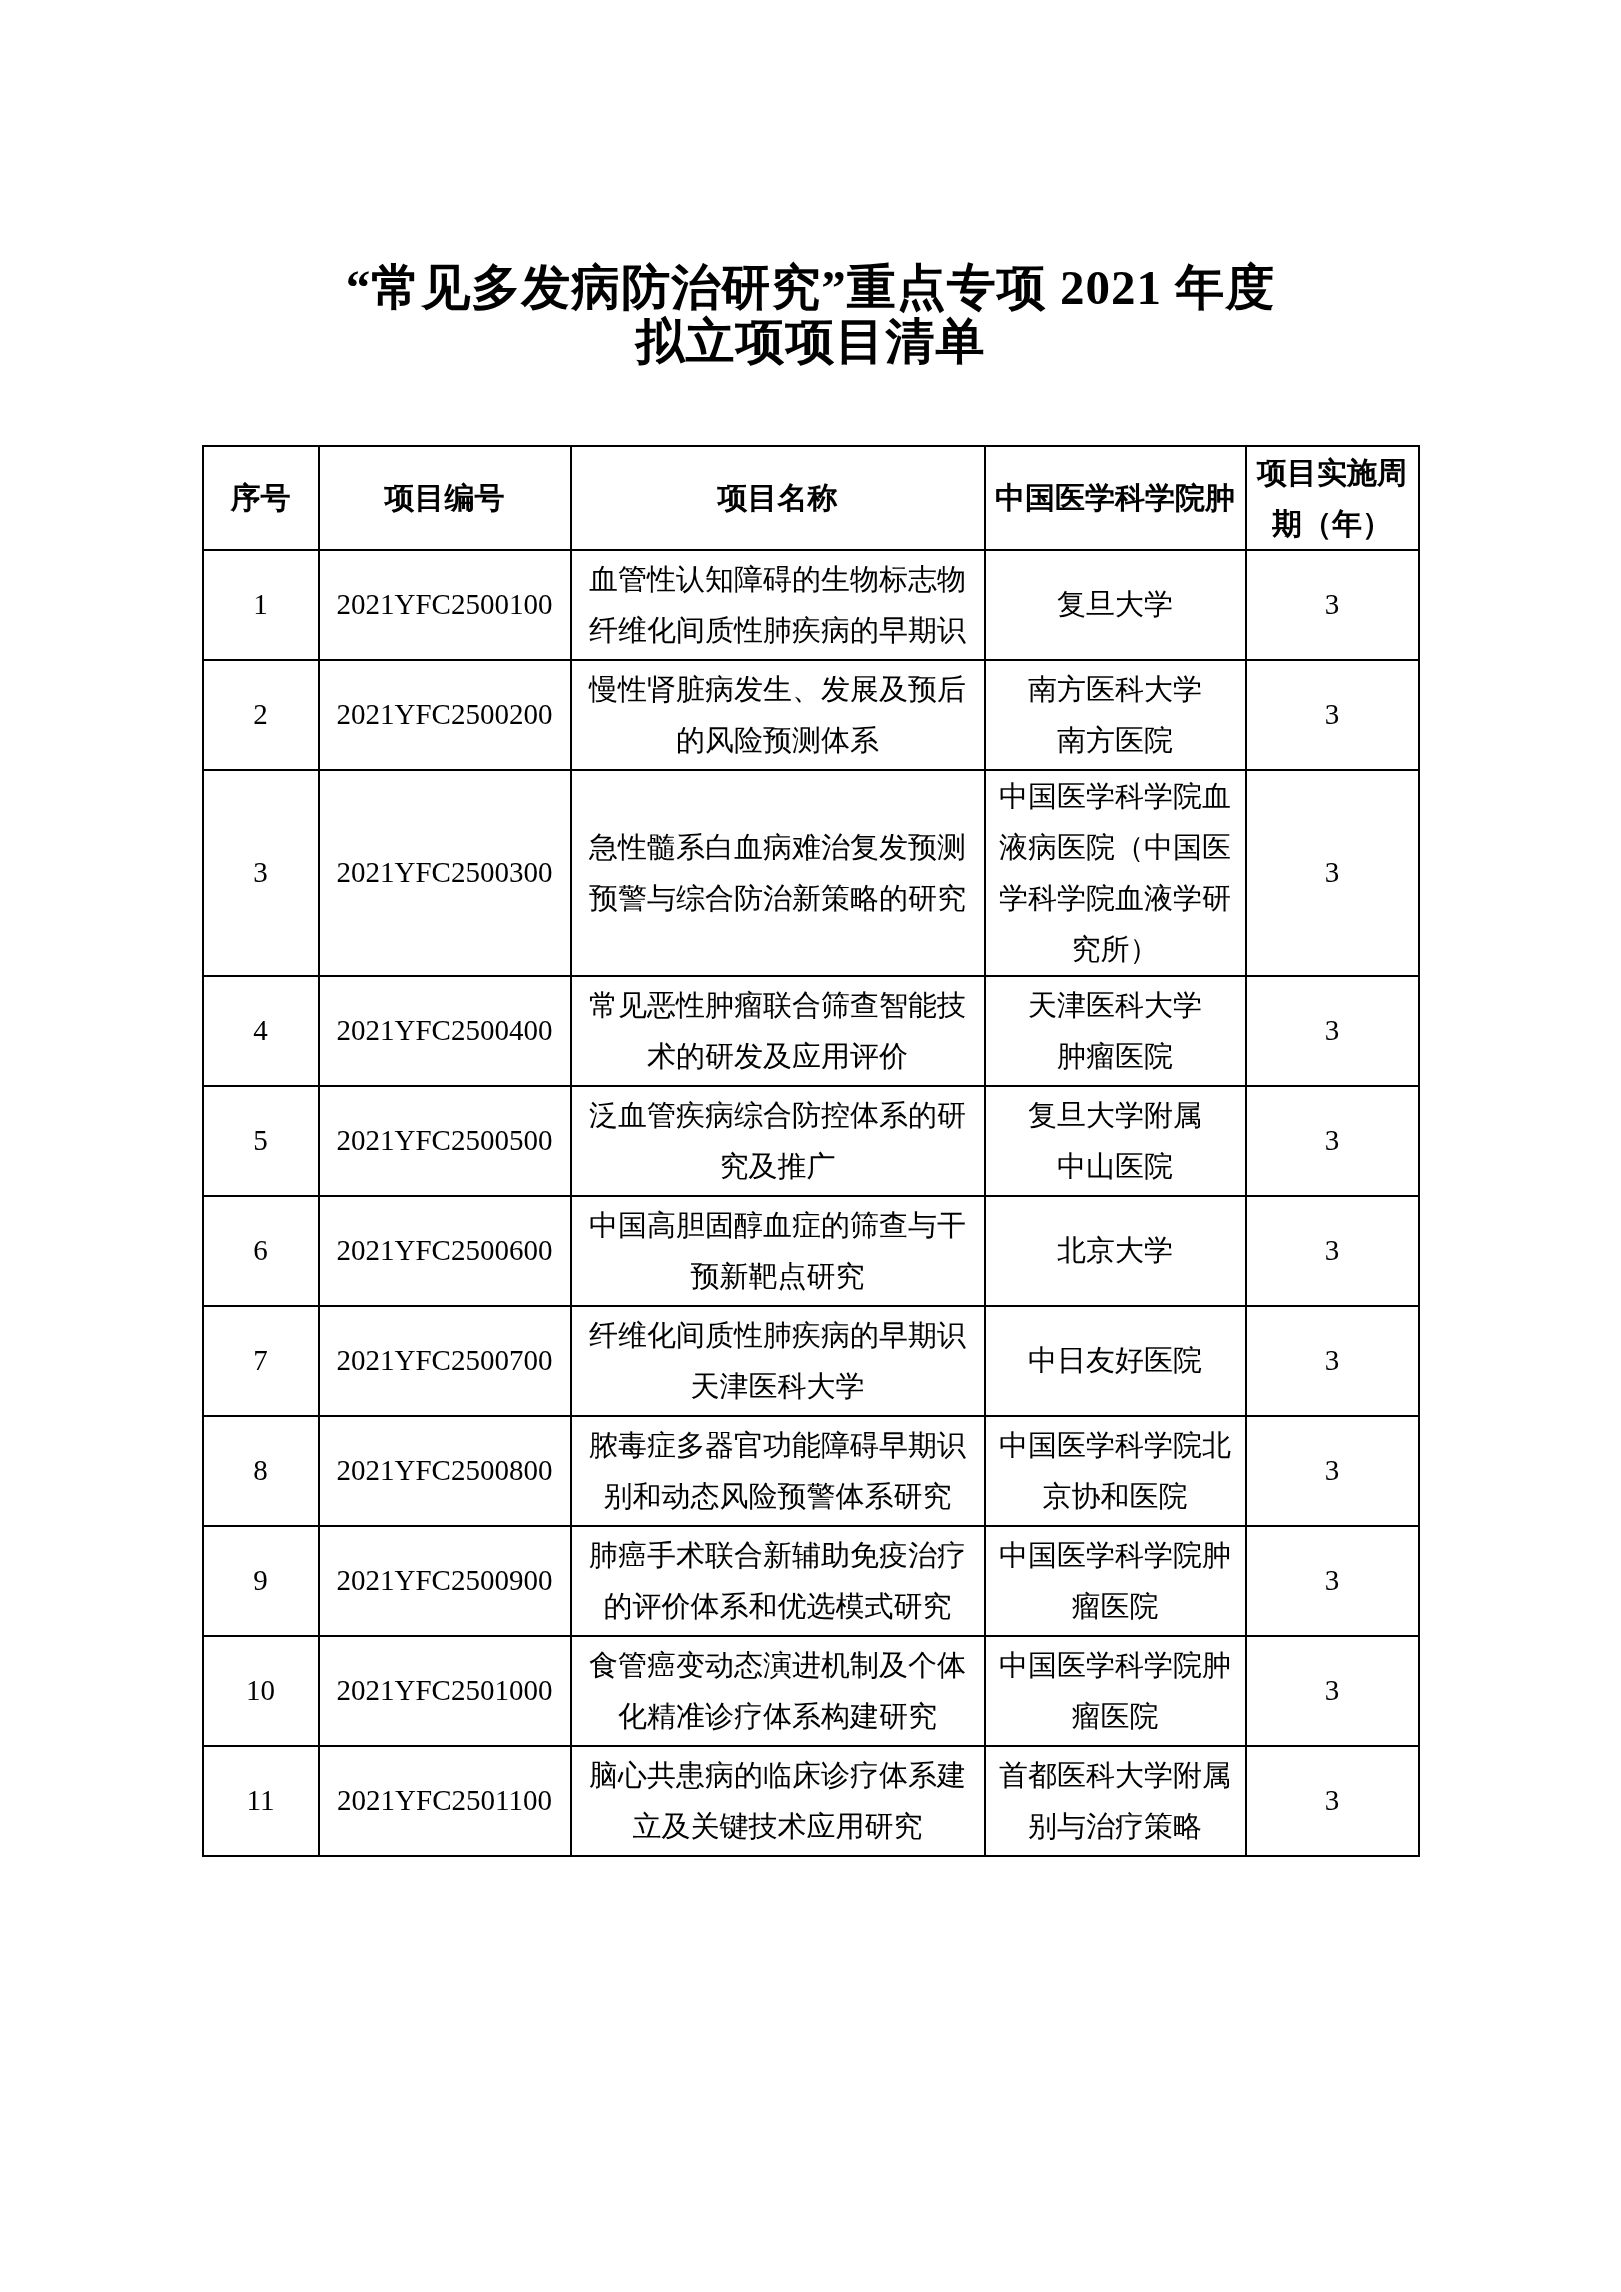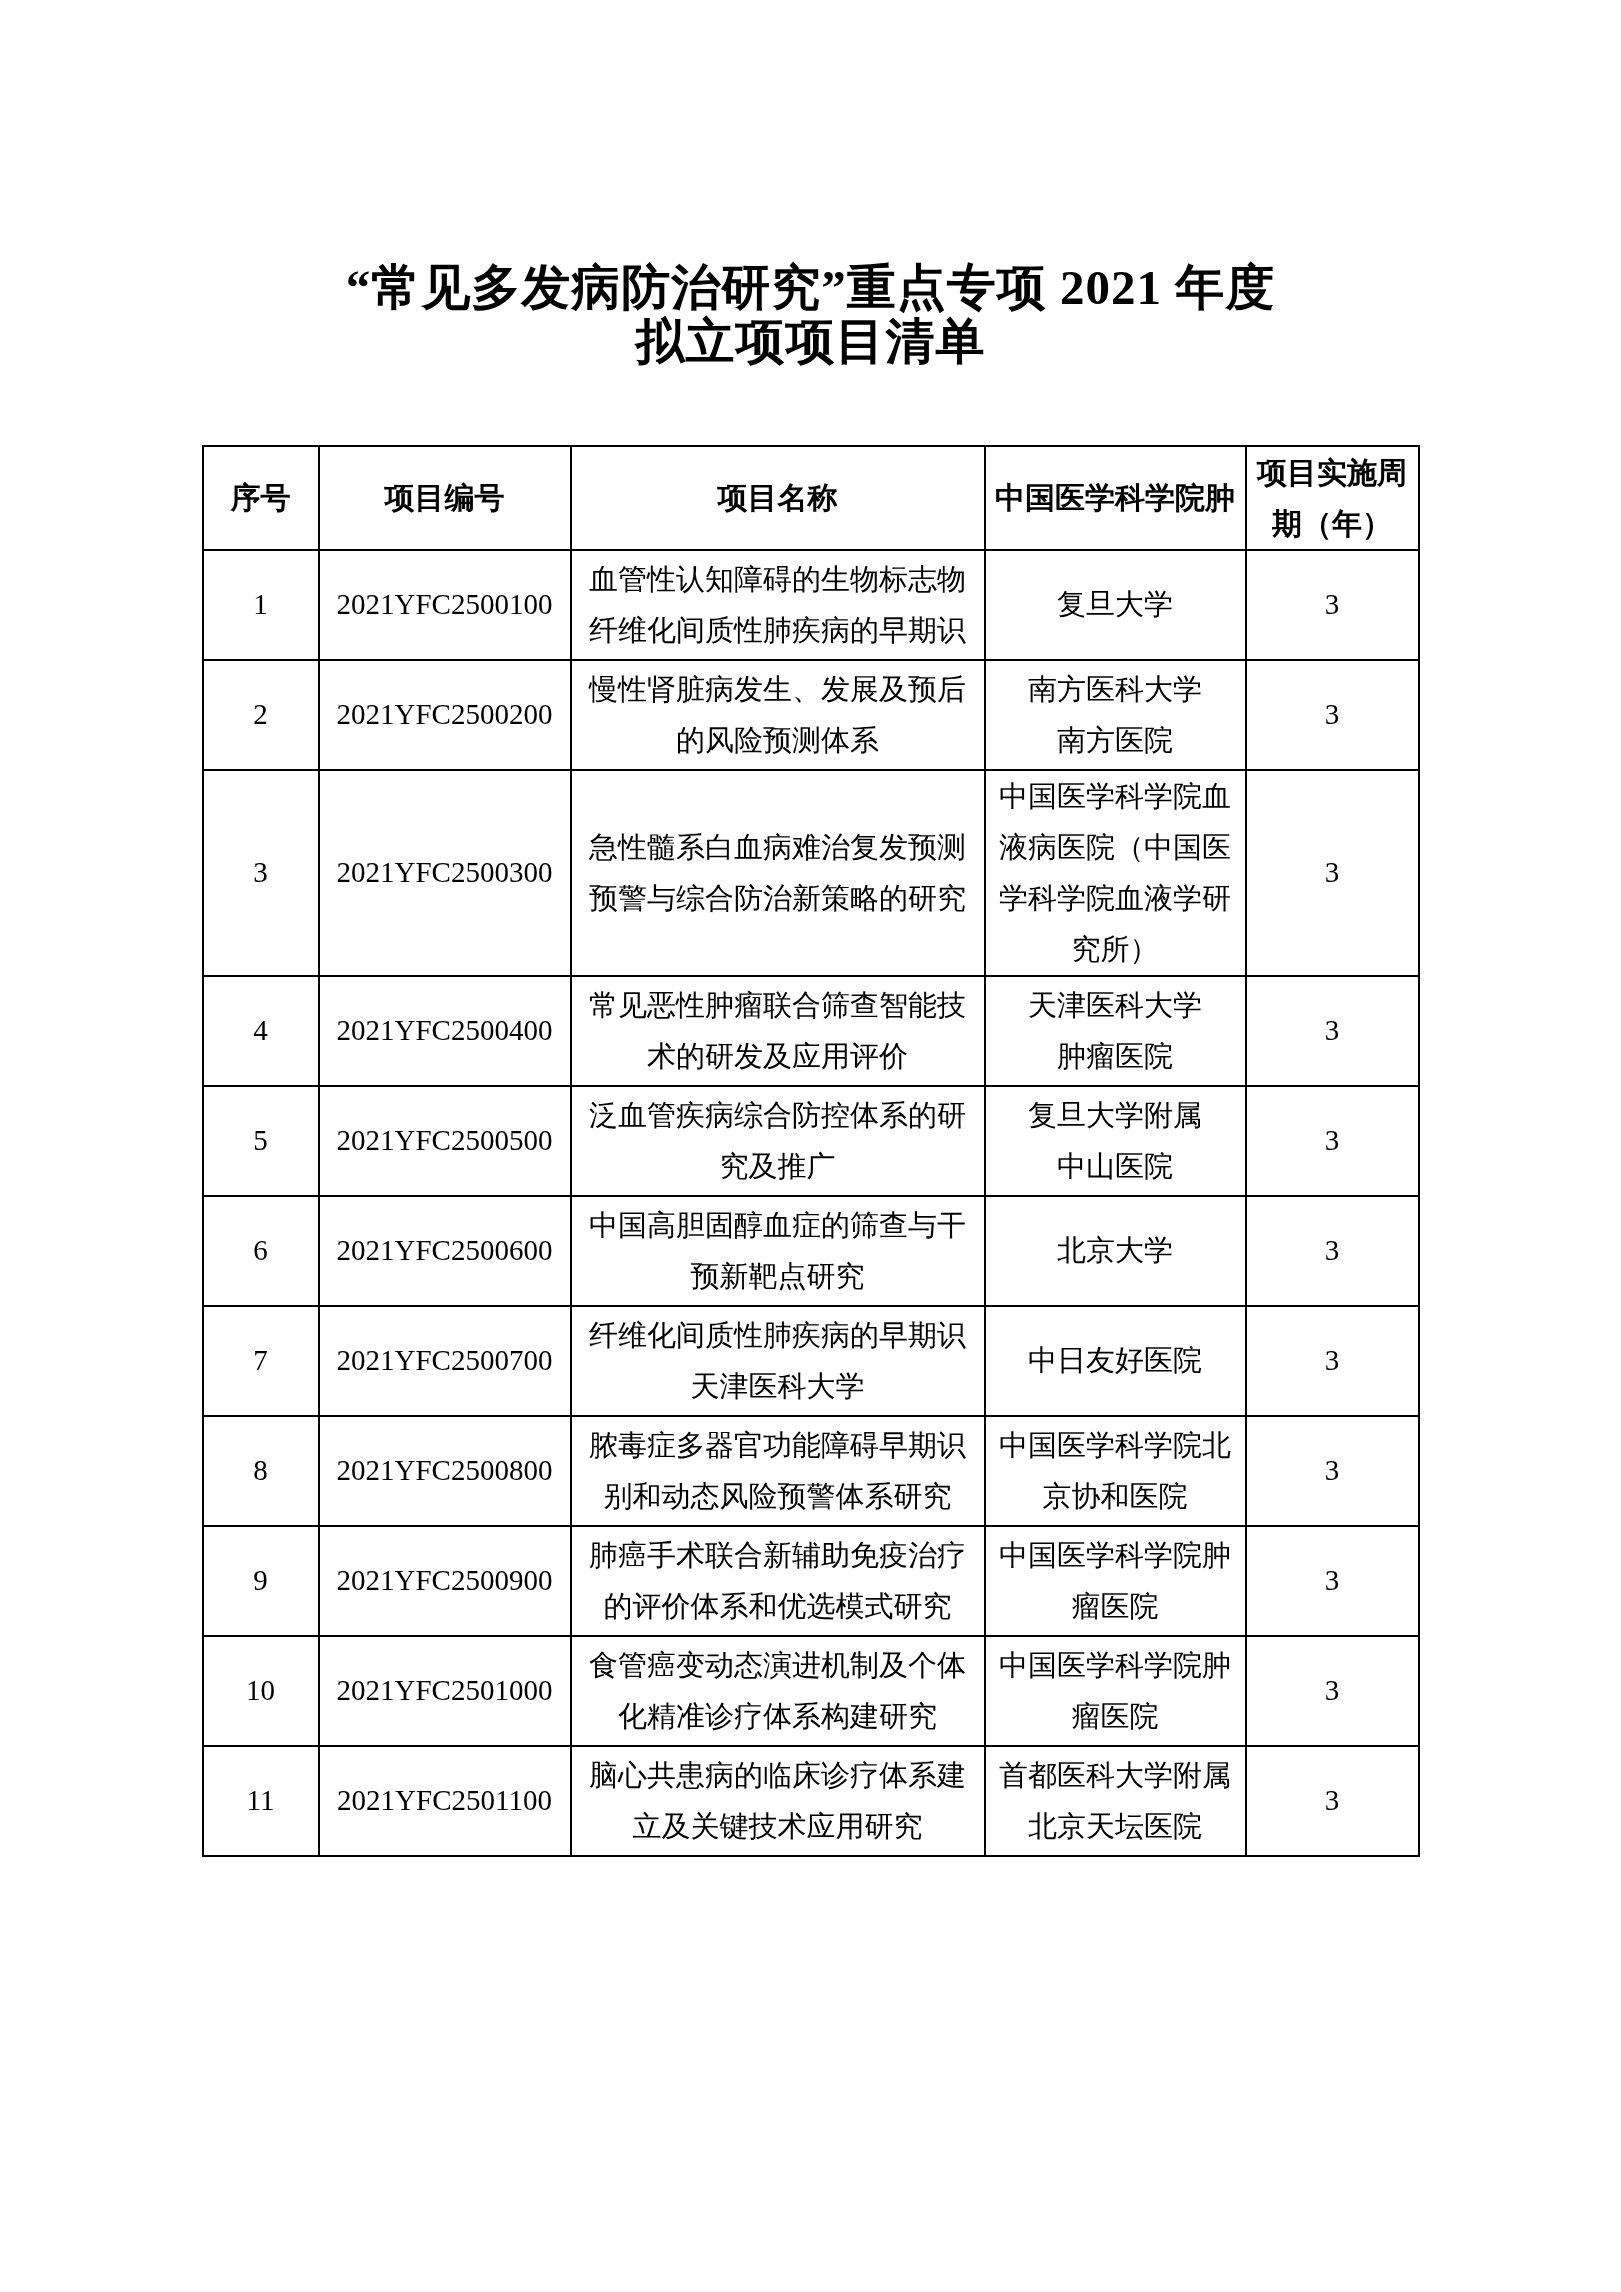--- a/index.html
+++ b/index.html
@@ -170,18 +170,18 @@
       <td>中国医学科学院肿
 瘤医院</td>
       <td>3</td>
     </tr>
     <tr class="body-row">
       <td>11</td>
       <td>2021YFC2501100</td>
       <td>脑心共患病的临床诊疗体系建
 立及关键技术应用研究</td>
       <td>首都医科大学附属
-北京天坛医院</td>
+别与治疗策略</td>
       <td>3</td>
     </tr>
   </tbody>
 </table>
 
 
 </body></html>

